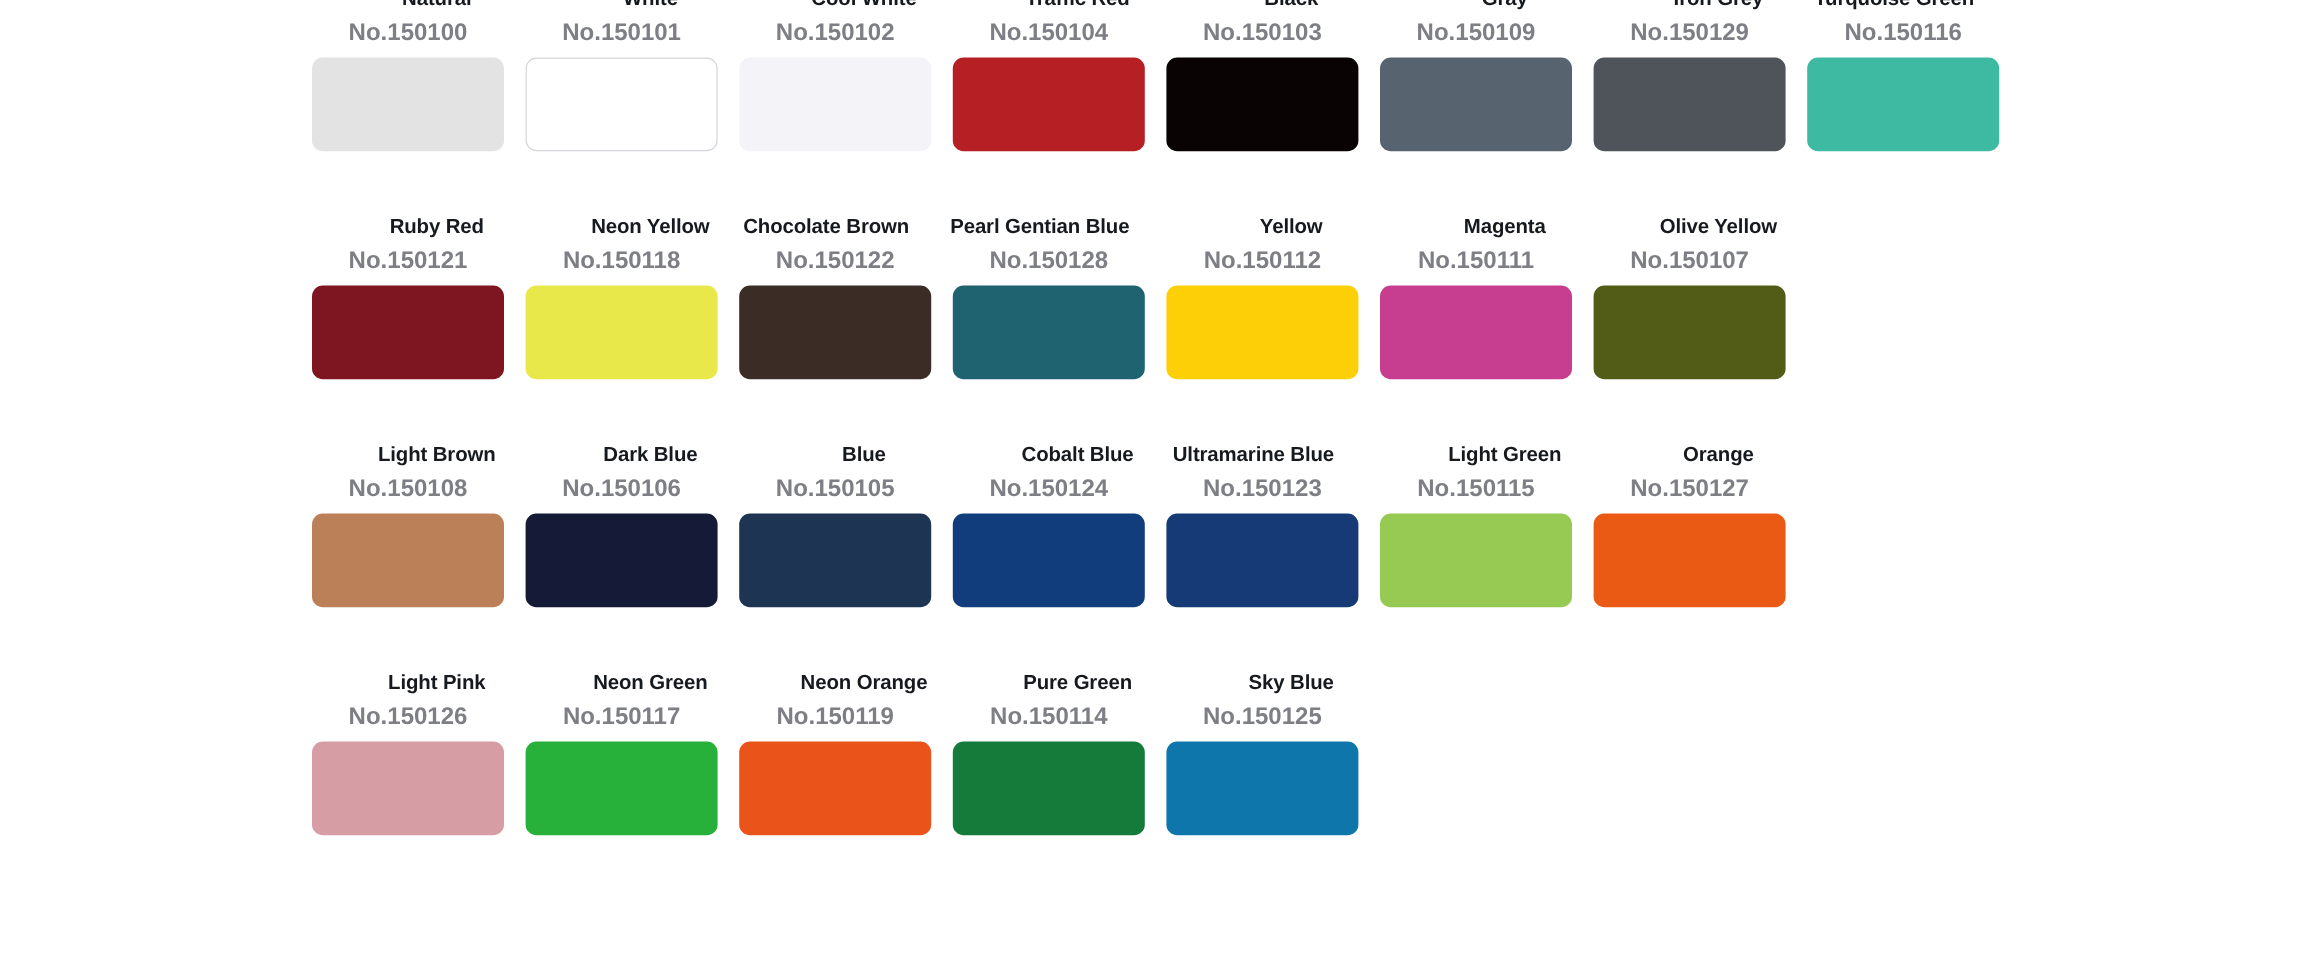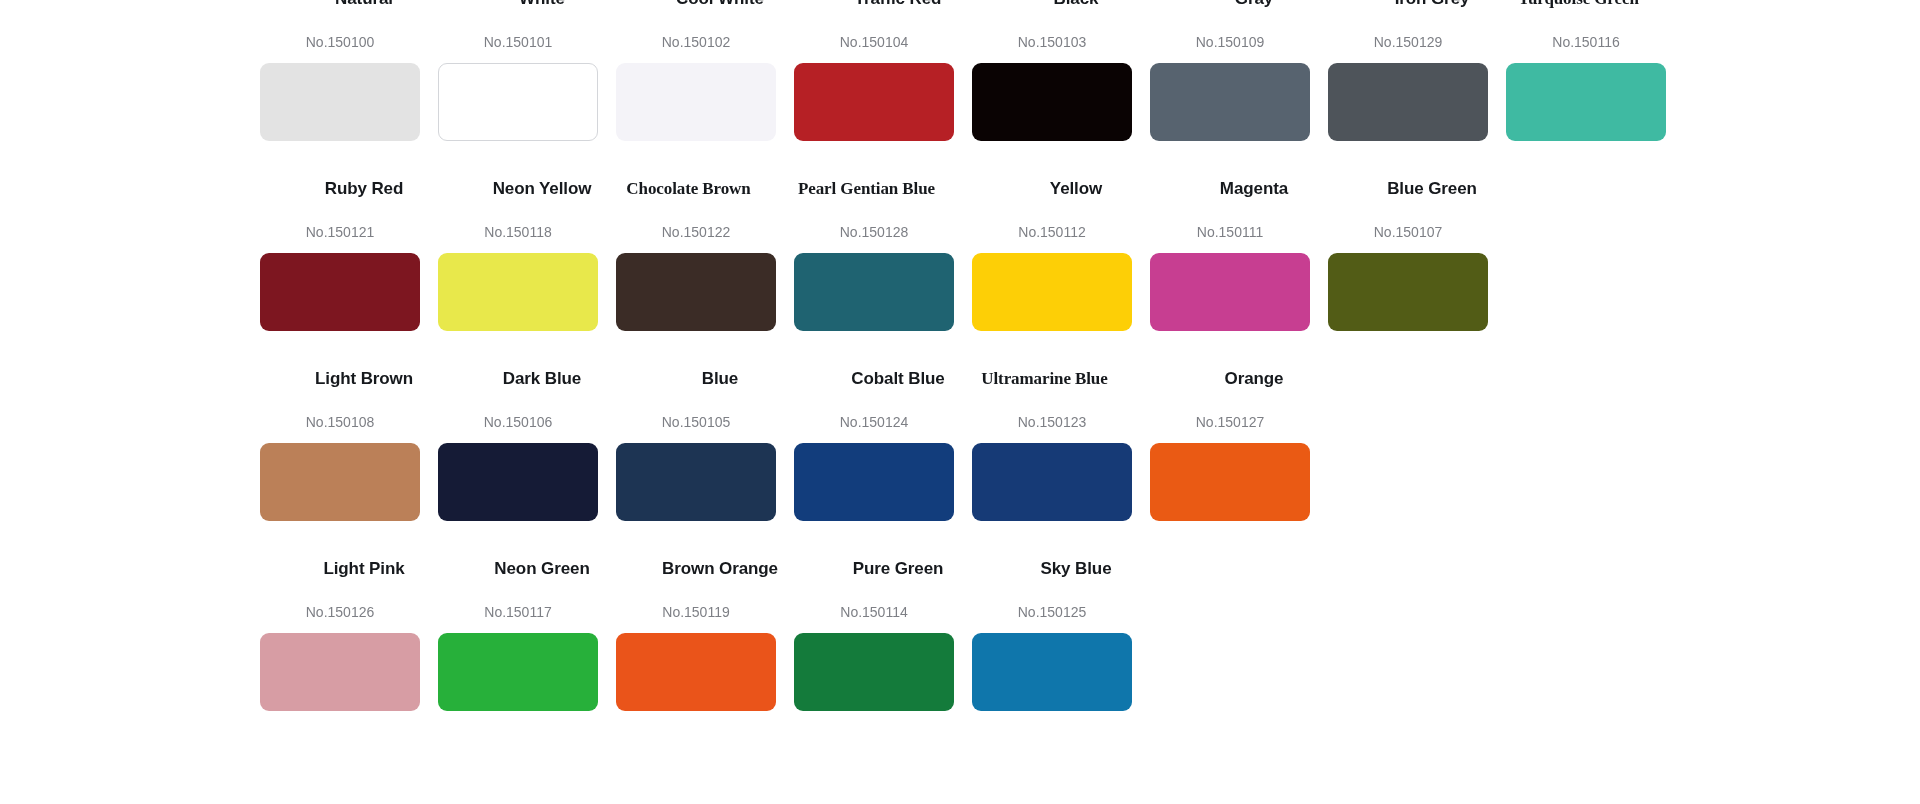--- a/index.html
+++ b/index.html
@@ -46,46 +46,45 @@
     font-weight: 700;
     color: #16191d;
     line-height: 22px;
     text-align: center;
     white-space: nowrap;
     letter-spacing: -0.1px;
     margin-left: 48px;
   }
 
   .swatch-code {
-    font-size: 14px;
-    font-weight: 400;
+    font-size: 20px;
+    font-weight: 700;
     color: #7d7f85;
     line-height: 19px;
-    margin-top: 23px;
+    margin-top: 8px;
     text-align: center;
     white-space: nowrap;
   }
 
   .swatch-chip {
     width: 160px;
     height: 78px;
     margin-top: 11px;
     border-radius: 9px;
     background: #cccccc;
   }
 
   .swatch-chip.bordered {
     border: 1px solid #d4d6da;
   }
 
   
   .swatch-name.wide {
     width: 190px;
     margin-left: -15px;
-    font-family: Liberation Serif, serif;
   }
 </style>
 </head>
 <body style="background: rgb(255, 255, 255);">
 
 <div id="swatch-grid">
     <div class="swatch-row row-first">
       <div class="swatch-cell">
         <div class="swatch-name">Natural</div>
         <div class="swatch-code">No.150100</div>
@@ -152,21 +151,21 @@
         <div class="swatch-name">Yellow</div>
         <div class="swatch-code">No.150112</div>
         <div class="swatch-chip" style="background: rgb(253, 207, 6);"></div>
       </div>
       <div class="swatch-cell">
         <div class="swatch-name">Magenta</div>
         <div class="swatch-code">No.150111</div>
         <div class="swatch-chip" style="background: rgb(199, 62, 145);"></div>
       </div>
       <div class="swatch-cell">
-        <div class="swatch-name">Blue Green</div>
+        <div class="swatch-name">Olive Yellow</div>
         <div class="swatch-code">No.150107</div>
         <div class="swatch-chip" style="background: rgb(82, 92, 22);"></div>
       </div>
     </div>
     <div class="swatch-row">
       <div class="swatch-cell">
         <div class="swatch-name">Light Brown</div>
         <div class="swatch-code">No.150108</div>
         <div class="swatch-chip" style="background: rgb(187, 128, 88);"></div>
       </div>
@@ -184,38 +183,43 @@
         <div class="swatch-name">Cobalt Blue</div>
         <div class="swatch-code">No.150124</div>
         <div class="swatch-chip" style="background: rgb(18, 61, 124);"></div>
       </div>
       <div class="swatch-cell">
         <div class="swatch-name wide">Ultramarine Blue</div>
         <div class="swatch-code">No.150123</div>
         <div class="swatch-chip" style="background: rgb(22, 58, 118);"></div>
       </div>
       <div class="swatch-cell">
+        <div class="swatch-name">Light Green</div>
+        <div class="swatch-code">No.150115</div>
+        <div class="swatch-chip" style="background: rgb(150, 202, 82);"></div>
+      </div>
+      <div class="swatch-cell">
         <div class="swatch-name">Orange</div>
         <div class="swatch-code">No.150127</div>
         <div class="swatch-chip" style="background: rgb(234, 90, 20);"></div>
       </div>
     </div>
     <div class="swatch-row">
       <div class="swatch-cell">
         <div class="swatch-name">Light Pink</div>
         <div class="swatch-code">No.150126</div>
         <div class="swatch-chip" style="background: rgb(215, 157, 164);"></div>
       </div>
       <div class="swatch-cell">
         <div class="swatch-name">Neon Green</div>
         <div class="swatch-code">No.150117</div>
         <div class="swatch-chip" style="background: rgb(39, 176, 58);"></div>
       </div>
       <div class="swatch-cell">
-        <div class="swatch-name">Brown Orange</div>
+        <div class="swatch-name">Neon Orange</div>
         <div class="swatch-code">No.150119</div>
         <div class="swatch-chip" style="background: rgb(234, 84, 26);"></div>
       </div>
       <div class="swatch-cell">
         <div class="swatch-name">Pure Green</div>
         <div class="swatch-code">No.150114</div>
         <div class="swatch-chip" style="background: rgb(20, 123, 59);"></div>
       </div>
       <div class="swatch-cell">
         <div class="swatch-name">Sky Blue</div>

